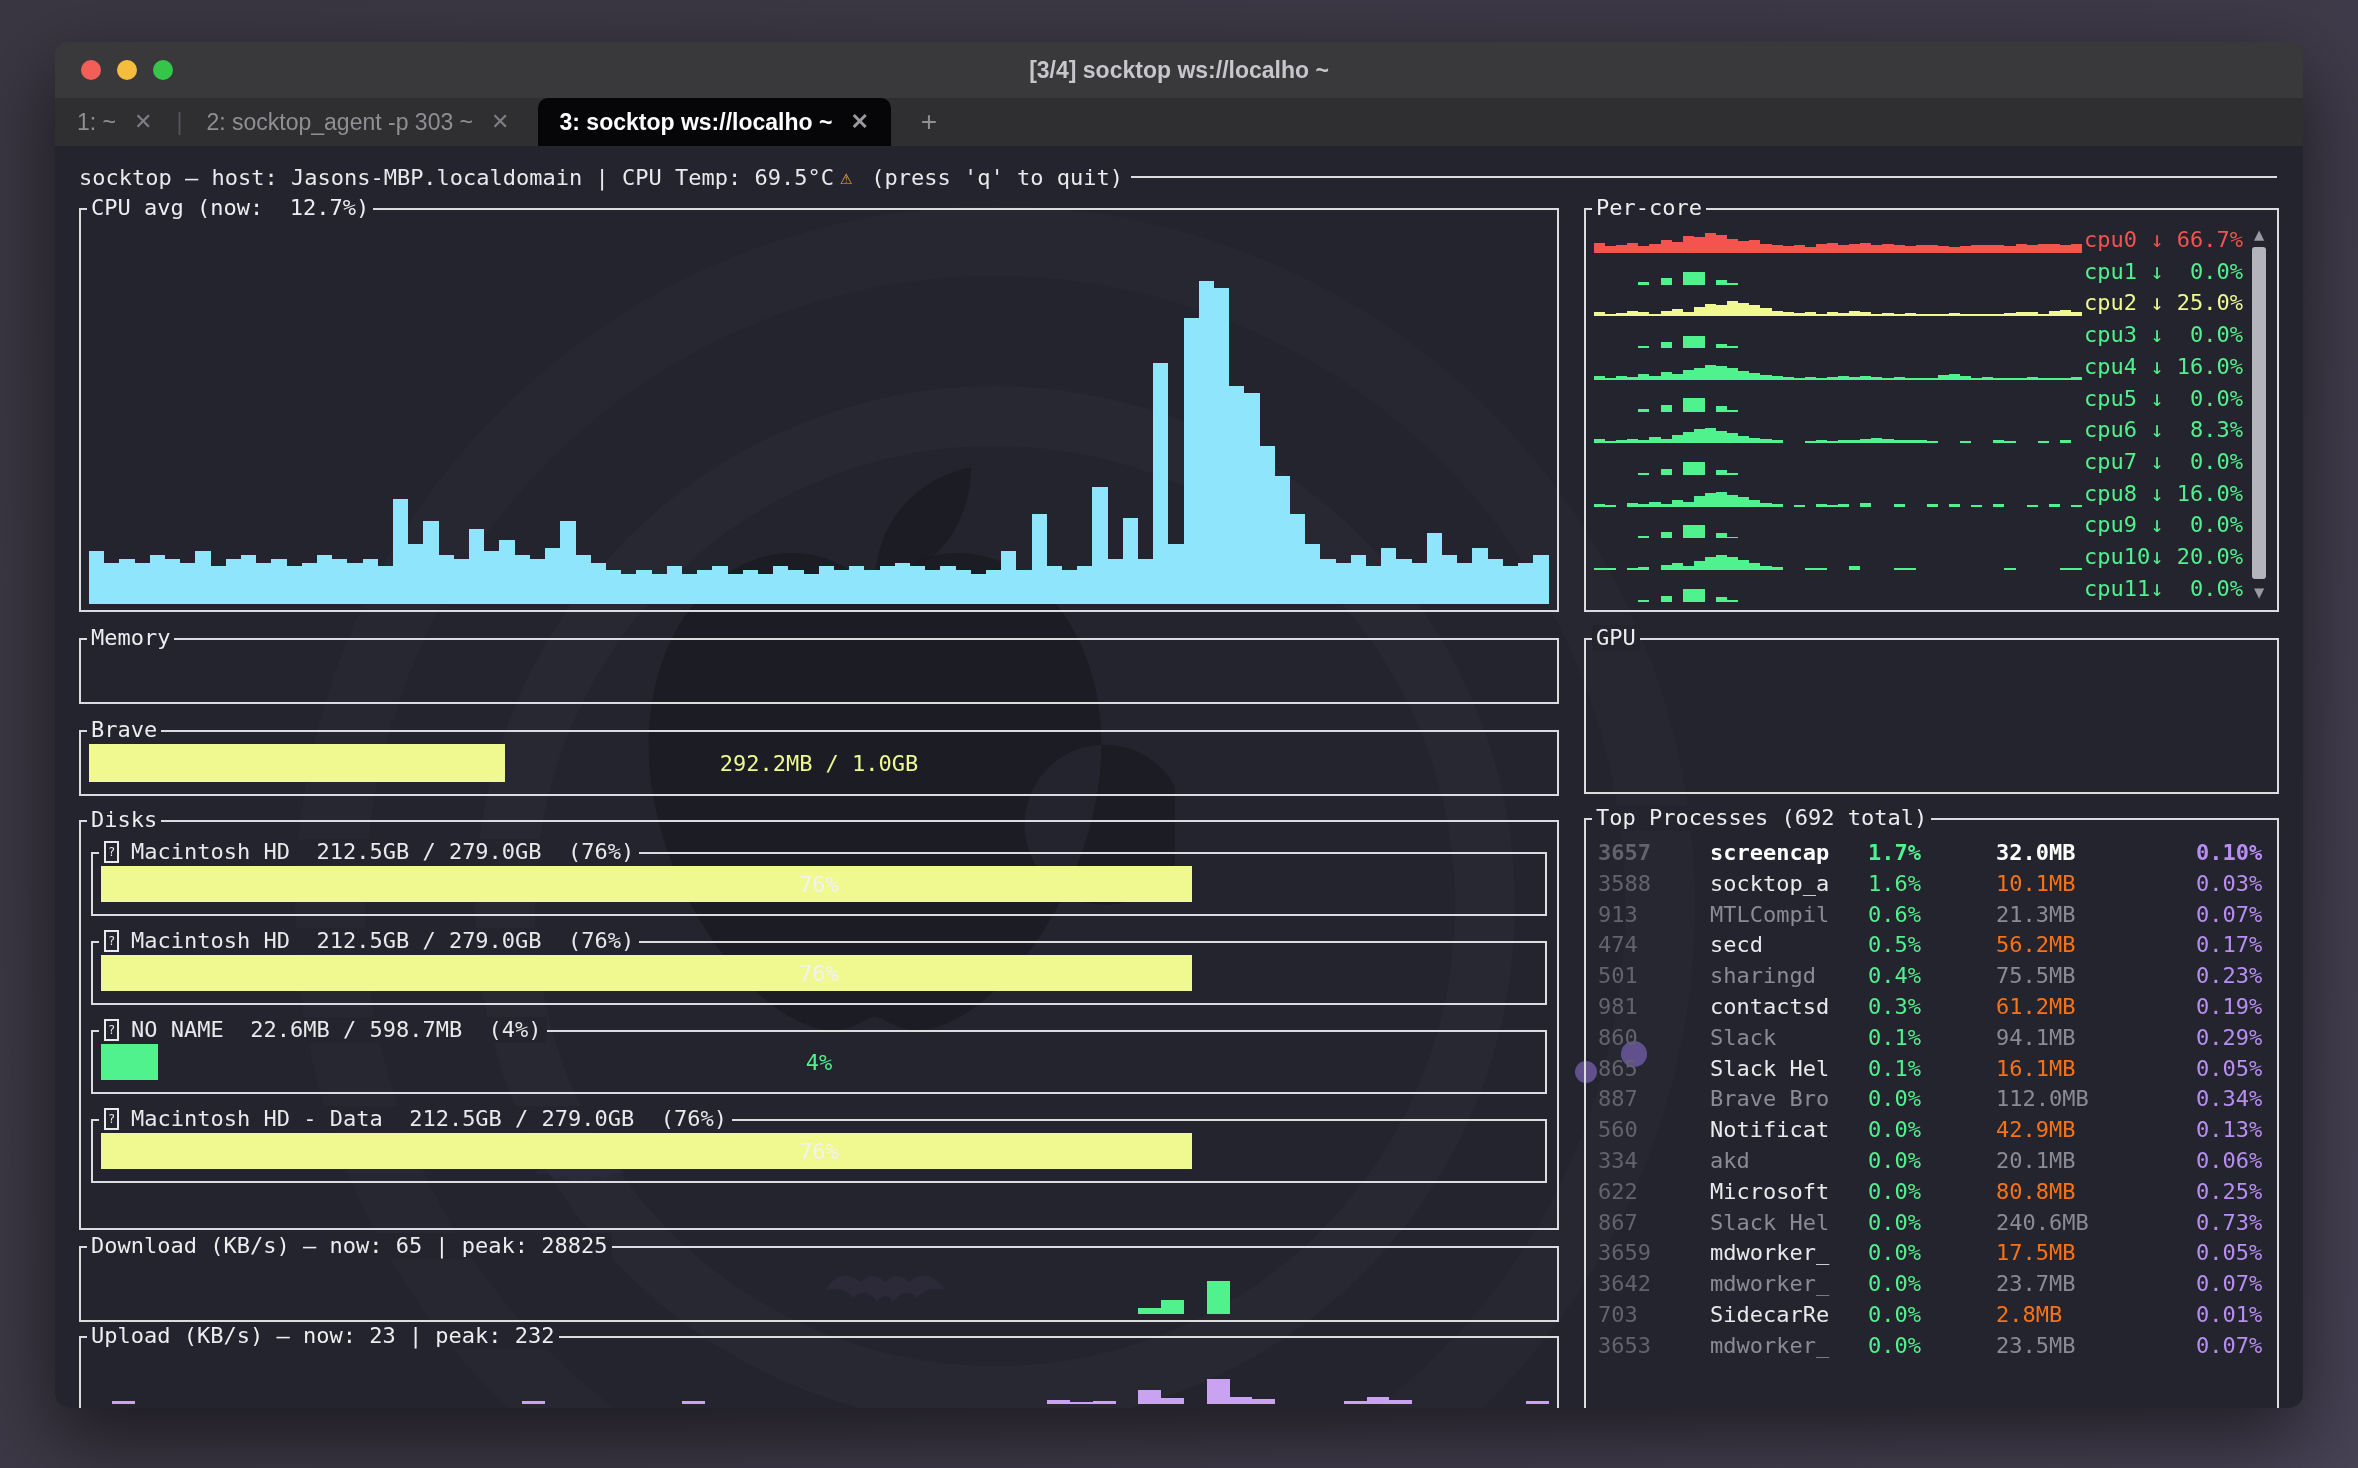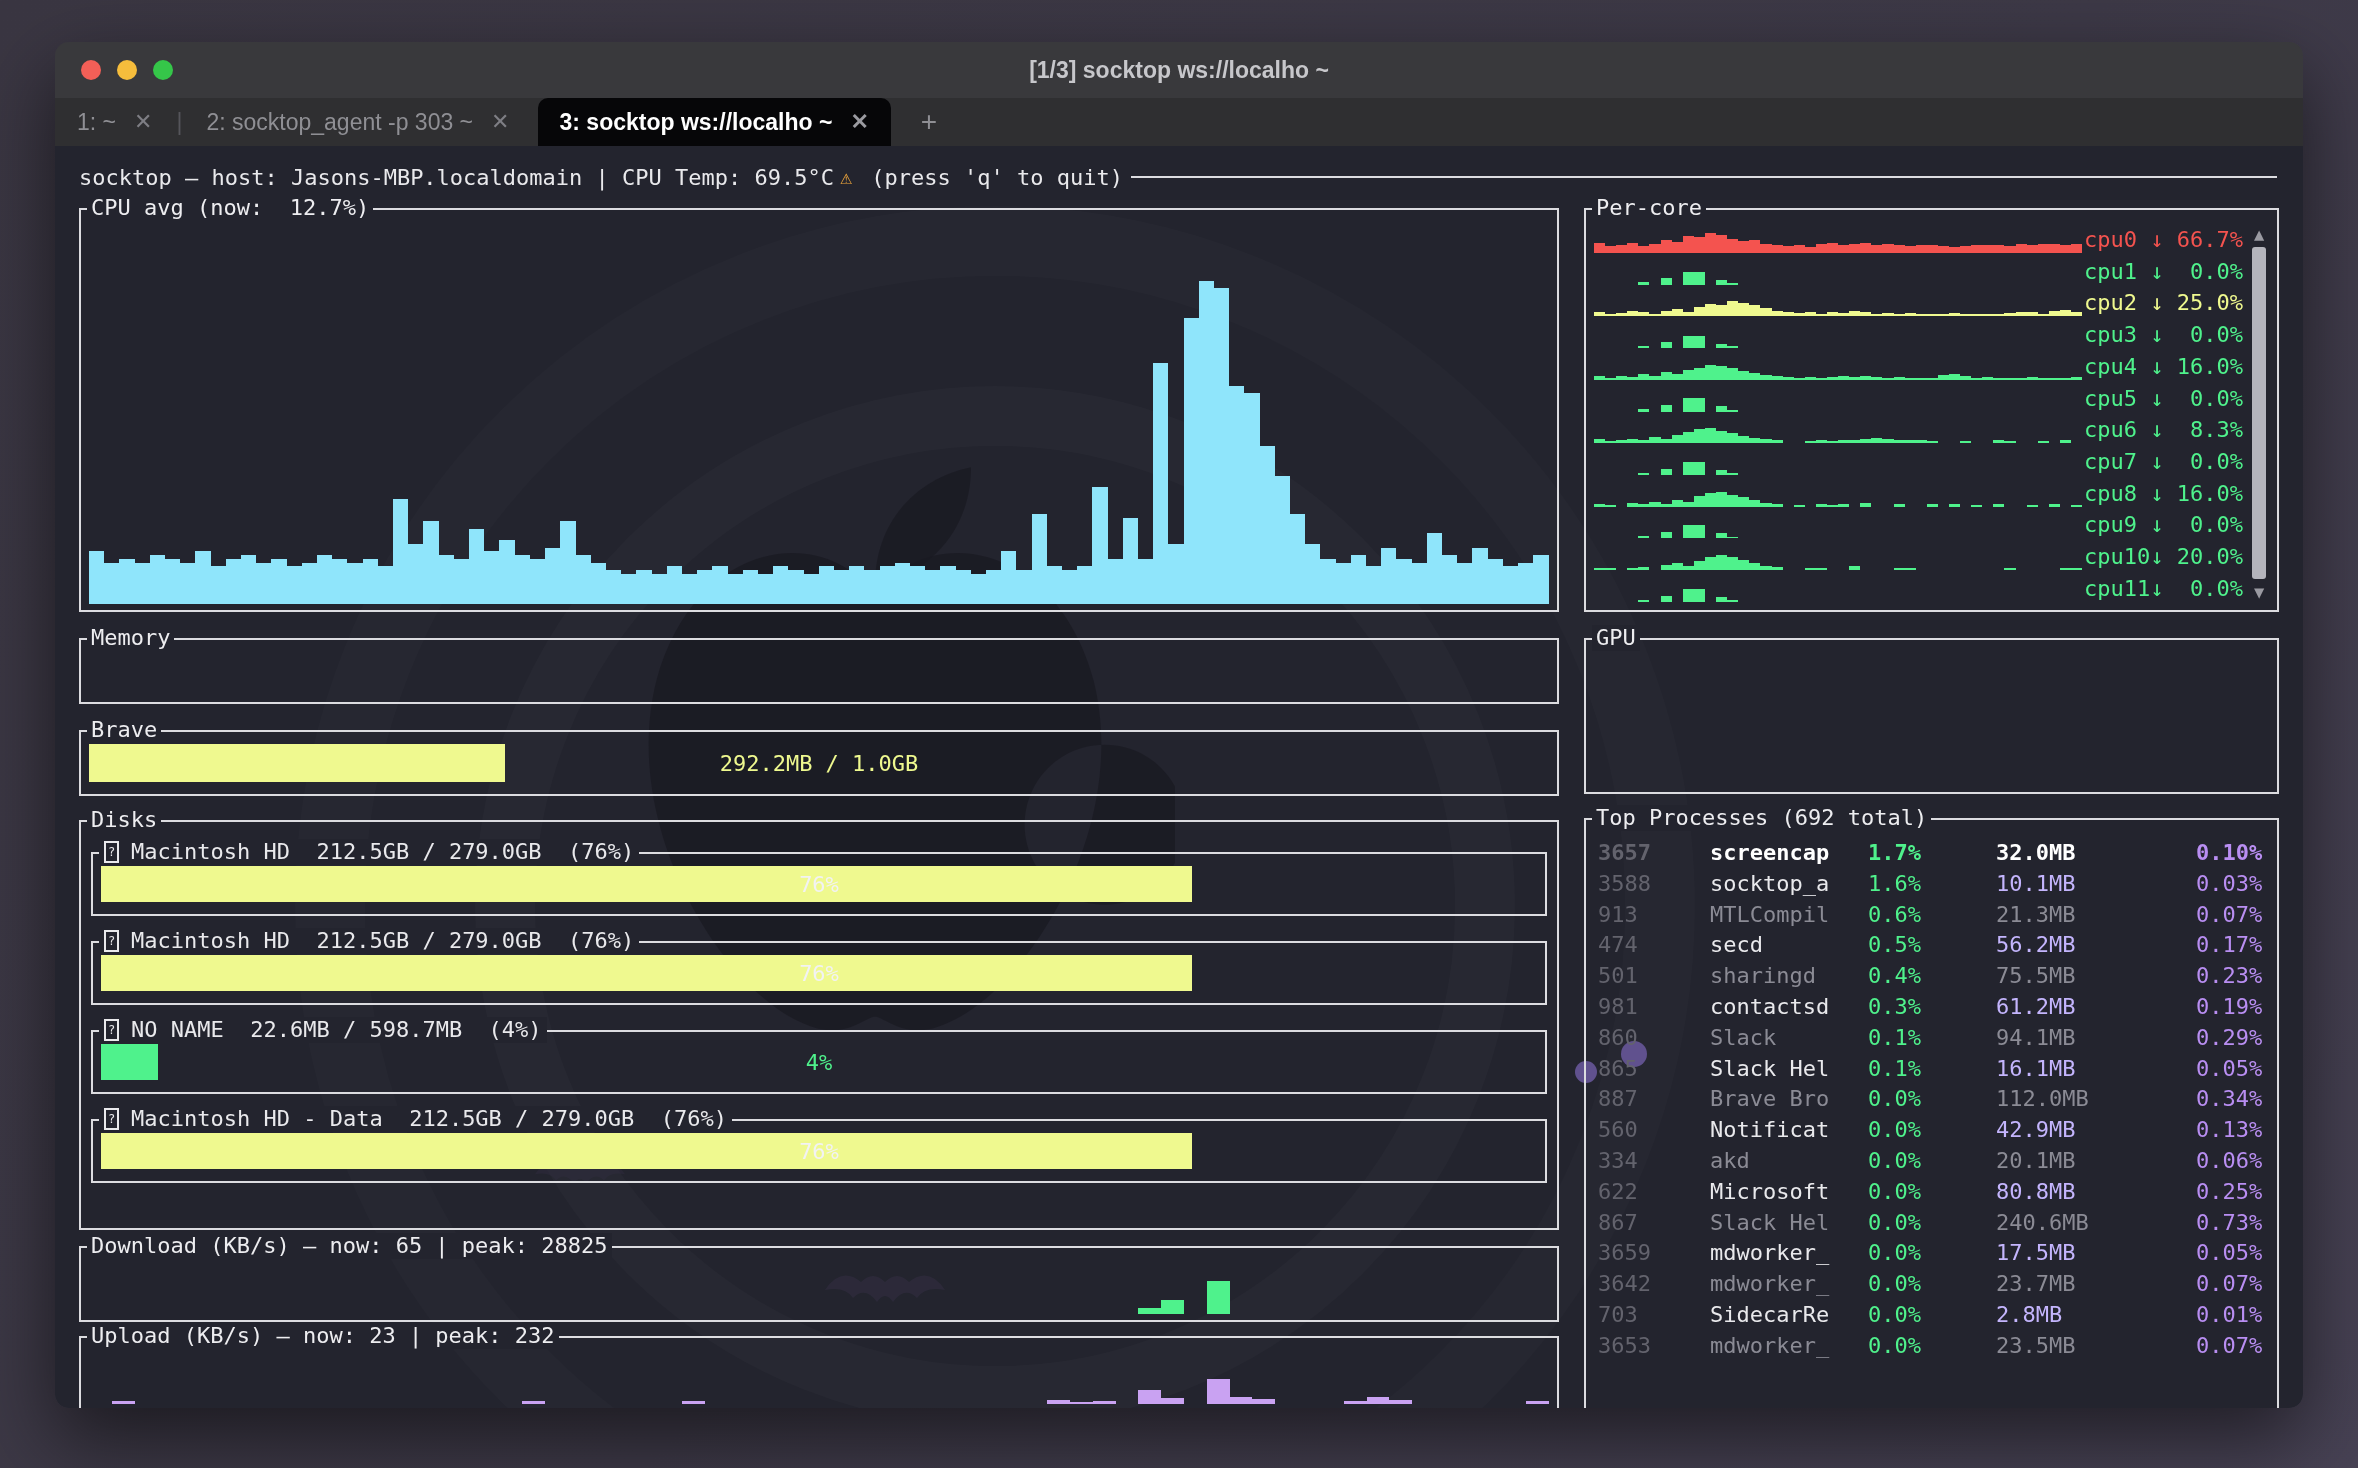--- a/index.html
+++ b/index.html
@@ -81,39 +81,39 @@
   .scroll-thumb{flex:1;width:14px;background:#b4b4bc;border-radius:3px;margin:3px 0;}
 
   #gpu-box{height:156px;margin-top:26px;padding:26px 12px 0 12px;}
 
   
   #proc-box{height:592px;margin-top:24px;padding:18px 10px 0 12px;}
   .proc-grid{display:grid;grid-template-columns:112px 158px 128px 200px 1fr;}
   .proc-grid>div{height:30.8px;line-height:30.8px;white-space:pre;overflow:hidden;}
   .proc-head{color:#6fd6f6;font-weight:bold;}
   .c-pid{color:#63636d;}
-  .c-name{color:#e9e9ec;} .c-mem{color:#c4b5fd;}
+  .c-name{color:#e9e9ec;} .c-mem{color:#f97316;}
   .c-cpu{color:#4ff28c;}
   .c-memp{color:#b98ef2;}
   .row-dim .c-name,.row-dim .c-mem{color:#8b8b95;}
   .row-bold{font-weight:bold;}
   .row-bold .c-name,.row-bold .c-mem{color:#ffffff;}
 </style>
 </head>
 <body>
 
 <div class="window">
 
   <div class="titlebar">
     <div class="lights">
       <div class="light red"></div>
       <div class="light yellow"></div>
       <div class="light green"></div>
     </div>
-    <div class="win-title">[1/3] socktop ws://localho ~</div>
+    <div class="win-title">[3/4] socktop ws://localho ~</div>
   </div>
 
   <div class="tabbar">
     <div class="tab">
       <span>1: ~</span>
       <span class="close">✕</span>
     </div>
     <span class="tab-sep">|</span>
     <div class="tab">
       <span>2: socktop_agent -p 303 ~</span>

